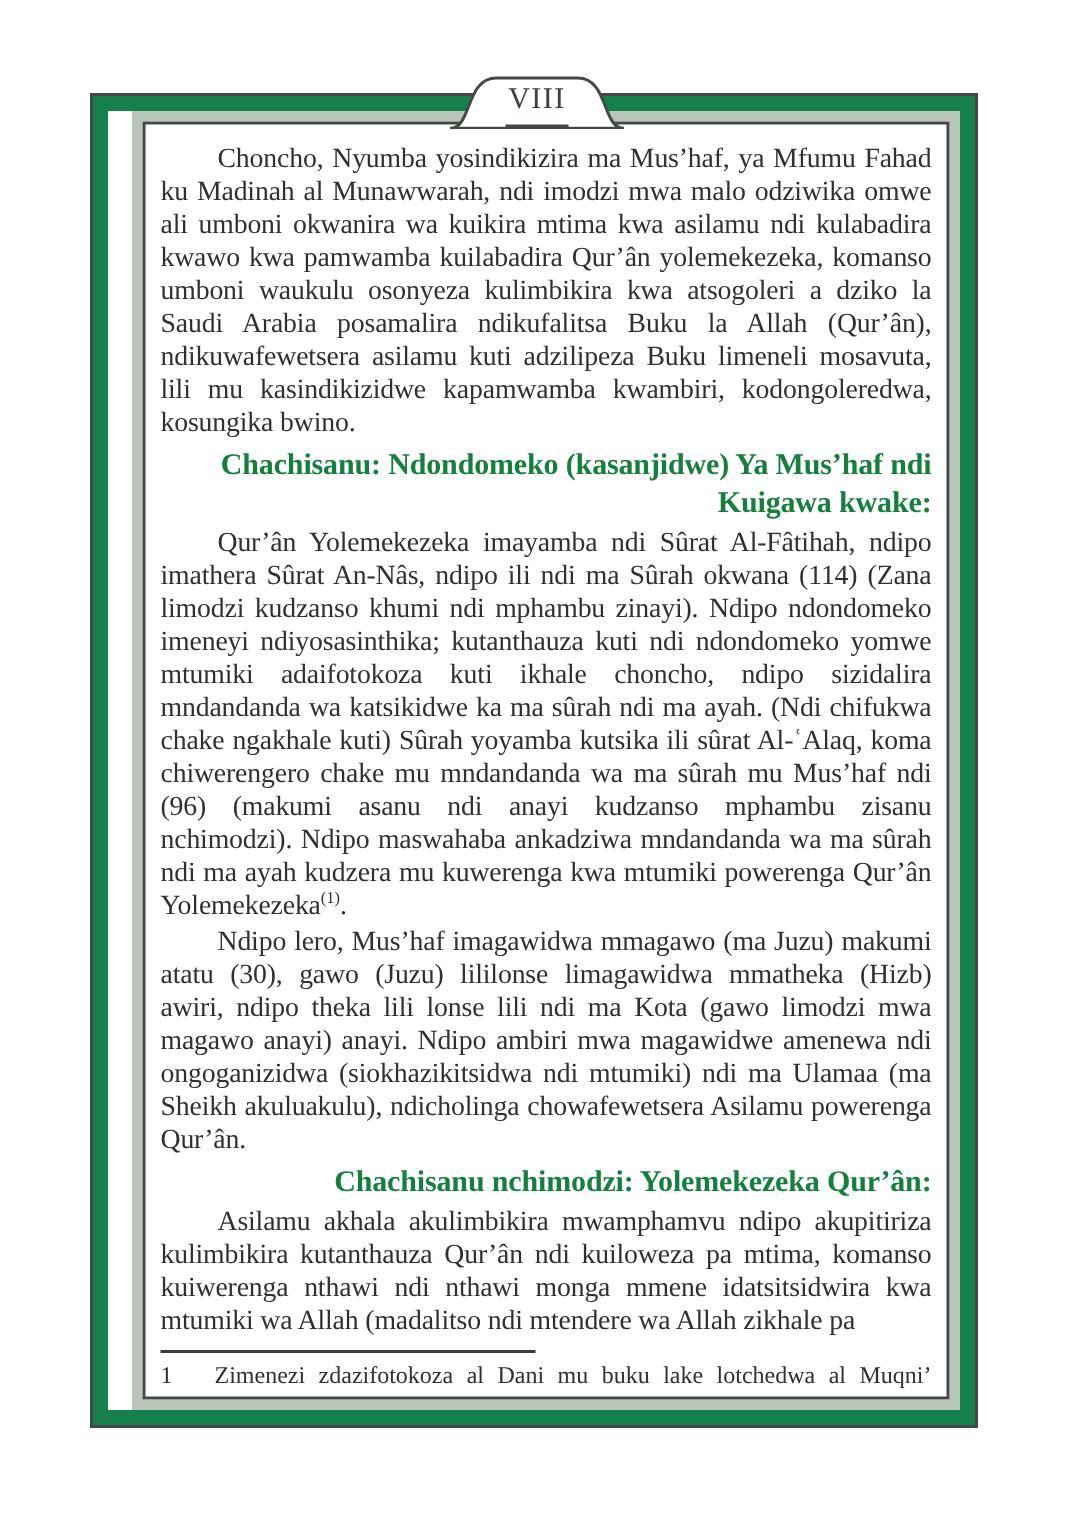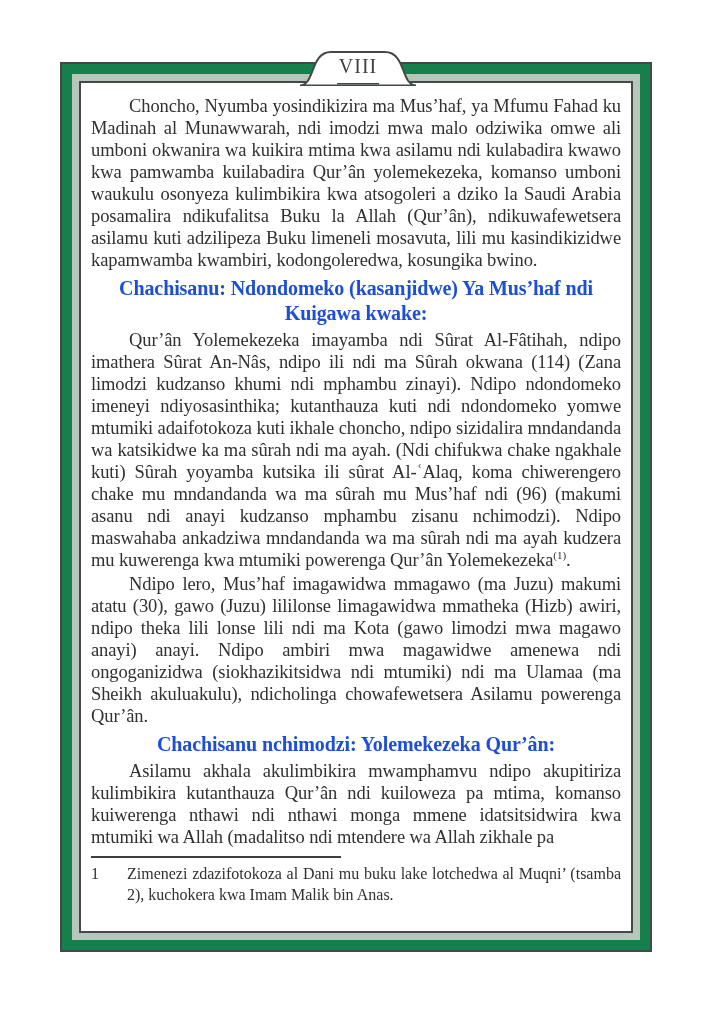--- a/index.html
+++ b/index.html
@@ -13,40 +13,40 @@
     width:716px;height:1024px;background:#ffffff;position:relative;
     font-family:"Liberation Serif","DejaVu Serif",serif;
     color:var(--text);
   }
   .page{position:absolute;inset:0;}
   .frame{
     position:absolute;left:60px;top:62px;right:64px;bottom:72px;
     border:2px solid var(--frame-line);
   }
   .band-green{position:absolute;inset:0;border:10px solid var(--frame-green);}
-  .band-sage{position:absolute;inset:0;border:7px solid var(--frame-sage);}
+  .band-sage{position:absolute;inset:0;border:7px solid var(--frame-sage);margin-left:16px;}
   .inner{position:absolute;inset:0;border:2px solid var(--frame-line);background:#ffffff;}
   .content{
     position:absolute;inset:0;
     padding:12px 10px 8px 10px;
     overflow:hidden;
   }
   .para{
     margin:0 0 2px 0;
     font-size:18.5px;line-height:22px;
     text-align:justify;text-indent:38px;
     letter-spacing:-0.1px;
   }
   .para sup{
     font-size:11px;line-height:0;vertical-align:super;letter-spacing:0;
   }
   .heading{
     margin:5px 0 3px 0;
-    font-size:20px;line-height:25px;font-weight:bold;color:#1d4ed8;
-    text-align:center;letter-spacing:-0.1px;
+    font-size:20px;line-height:25px;font-weight:bold;color:#15803d;
+    text-align:right;letter-spacing:-0.1px;
   }
   .footnote-block{margin-top:8px;}
   .footnote-rule{
     width:250px;border-top:2px solid #3a3f3d;margin:0 0 6px 0;height:0;
   }
   .footnote-row{
     display:flex;font-size:16px;line-height:20.5px;
   }
   .footnote-marker{flex:0 0 36px;}
   .footnote-text{flex:1;text-align:justify;}

